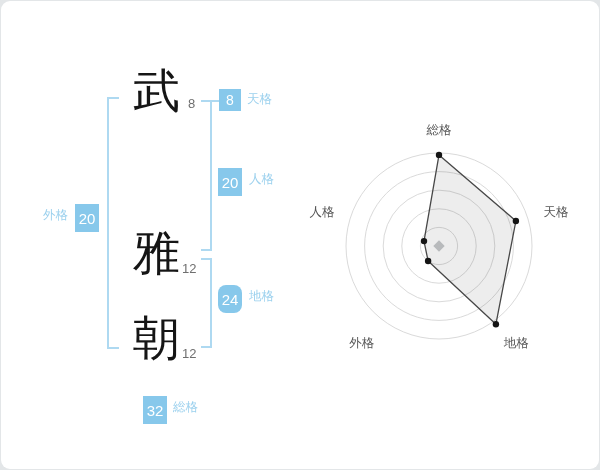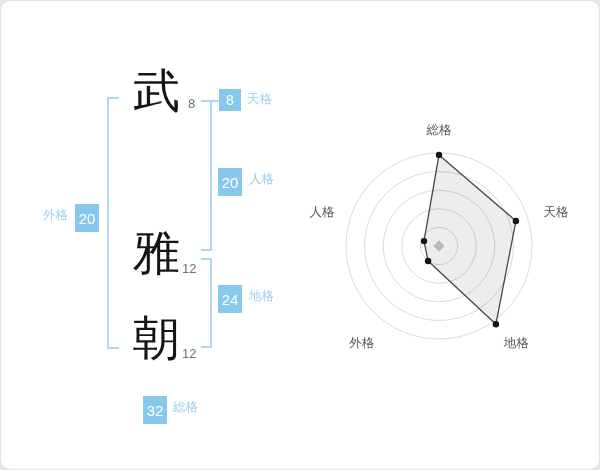--- a/index.html
+++ b/index.html
@@ -57,21 +57,21 @@
   <div class="bracket" style="left:209px;top:257px;width:2px;height:90px;"></div>
   <div class="bracket" style="left:200px;top:257px;width:11px;height:2px;"></div>
   <div class="bracket" style="left:200px;top:345px;width:11px;height:2px;"></div>
 
   <div class="score-box box-22" style="left:218px;top:88px;">8</div>
   <div class="score-label" style="left:246px;top:92px;">天格</div>
 
   <div class="score-box box-24" style="left:217px;top:167px;">20</div>
   <div class="score-label" style="left:248px;top:172px;">人格</div>
 
-  <div class="score-box box-24" style="left:217px;top:284px;">24</div>
+  <div class="score-box box-24" style="left:217px;top:284px;border-radius:8px;">24</div>
   <div class="score-label" style="left:248px;top:289px;">地格</div>
 
   <div class="score-box box-24" style="left:74px;top:203px;">20</div>
   <div class="score-label" style="left:42px;top:208px;">外格</div>
 
   <div class="score-box box-24" style="left:142px;top:395px;text-align:right;">32</div>
   <div class="score-label" style="left:172px;top:400px;">総格</div>
 
   <svg class="radar" id="radar-svg" width="292" height="292" viewBox="0 0 292 292">
       <circle cx="140" cy="149" r="18.6" class="ring"></circle>

